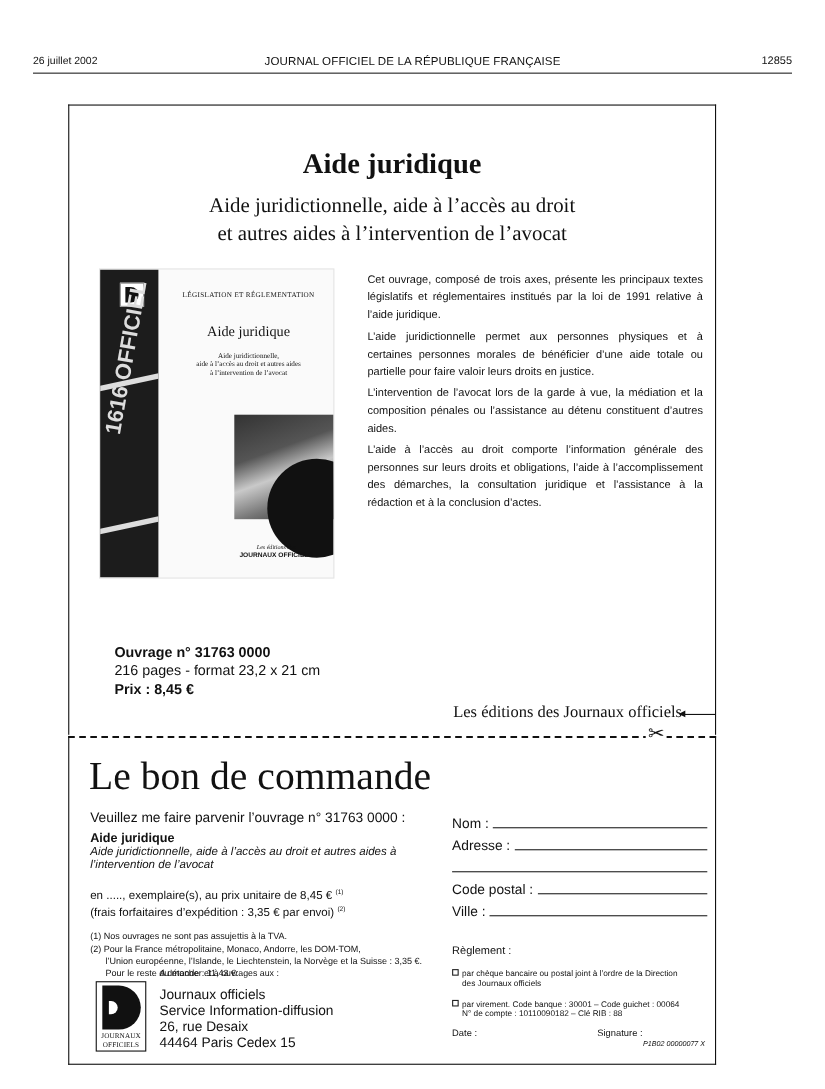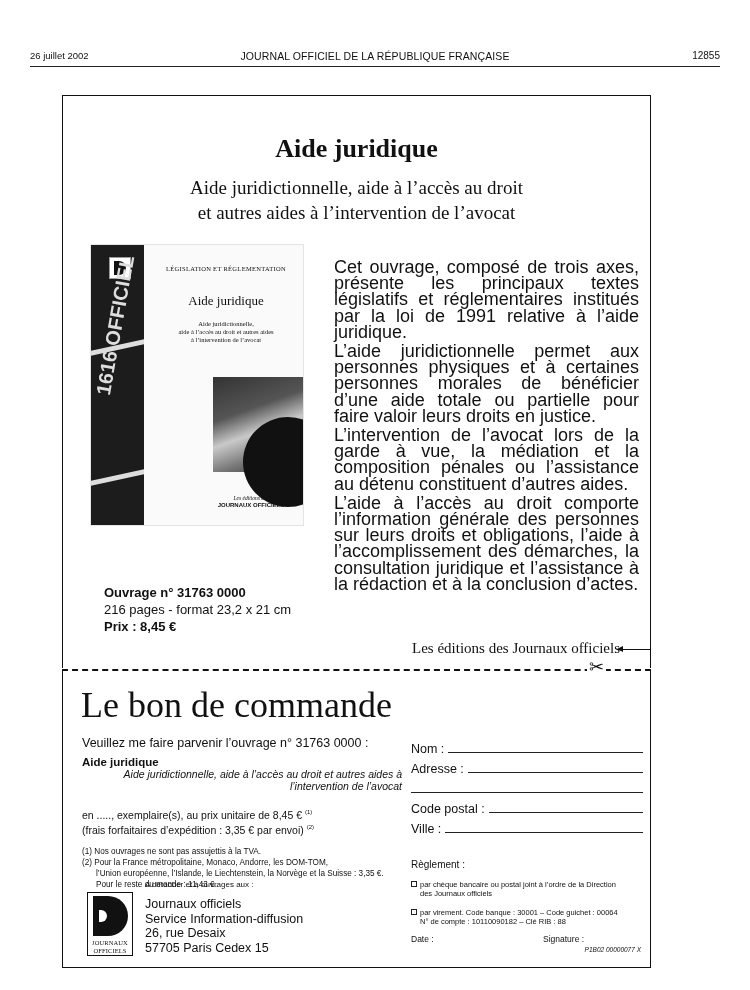--- a/index.html
+++ b/index.html
@@ -22,40 +22,40 @@
   .cover-logo::after { content: ""; position: absolute; left: 4px; top: 3px; width: 12px; height: 14px; background: #111; border-radius: 0 8px 8px 0; }
   .cover-spine-text { position: absolute; left: 2px; top: 148px; color: #ddd; font-family: "Liberation Sans", sans-serif; font-size: 20px; font-weight: bold; transform: rotate(-80deg); transform-origin: left top; white-space: nowrap; line-height: 20px; }
   .cover-series { position: absolute; left: 60px; top: 20px; width: 150px; text-align: center; font-family: "Liberation Serif", serif; font-size: 6.5px; letter-spacing: 0.3px; }
   .cover-title { position: absolute; left: 60px; top: 48px; width: 150px; text-align: center; font-family: "Liberation Serif", serif; font-size: 13px; }
   .cover-sub { position: absolute; left: 60px; top: 75px; width: 150px; text-align: center; font-family: "Liberation Serif", serif; font-size: 6.5px; line-height: 8px; }
   .cover-photo { position: absolute; left: 122px; top: 132px; width: 95px; height: 95px; background: linear-gradient(160deg, #333 0%, #555 35%, #c9c9c9 55%, #777 75%, #222 100%); }
   .cover-photo::after { content: ""; position: absolute; left: 30px; top: 40px; width: 90px; height: 90px; border-radius: 50%; background: #111; }
   .cover-publisher-small { position: absolute; left: 100px; top: 250px; width: 120px; text-align: center; font-family: "Liberation Serif", serif; font-style: italic; font-size: 5.5px; }
   .cover-publisher { position: absolute; left: 100px; top: 257px; width: 120px; text-align: center; font-family: "Liberation Sans", sans-serif; font-weight: bold; font-size: 6px; }
 
-  .ad-desc { position: absolute; left: 271px; top: 163px; width: 305px; font-size: 18px; line-height: 16.2px; text-align: justify; }
+  .ad-desc { position: absolute; left: 271px; top: 151px; width: 305px; font-size: 10px; line-height: 16.2px; text-align: justify; }
   .ad-desc p { margin-bottom: 3px; }
 
   .product { position: absolute; left: 41px; top: 488px; font-size: 13px; line-height: 17px; }
   .product .bold { font-weight: bold; }
 
   .publisher-line { position: absolute; right: 30px; top: 544px; font-family: "Liberation Serif", serif; font-size: 15px; }
   .arrow { position: absolute; right: 0; top: 553px; width: 32px; height: 1px; background: #111; }
   .arrow::before { content: ""; position: absolute; left: -1px; top: -3px; border-right: 6px solid #111; border-top: 3.5px solid transparent; border-bottom: 3.5px solid transparent; }
 
   .cut-line { position: absolute; left: 62px; top: 669px; width: 589px; border-top: 2px dashed #111; }
   .scissors { position: absolute; left: 587px; top: 657px; font-size: 18px; background: #fff; line-height: 20px; padding: 0 2px; }
 
   .order-box { position: absolute; left: 62px; top: 669px; width: 589px; height: 299px; border-left: 1.5px solid #111; border-right: 1.5px solid #111; border-bottom: 1.5px solid #111; padding-left: 18px; }
   .order-title { position: absolute; left: 18px; top: 15px; font-family: "Liberation Serif", serif; font-size: 36px; }
 
   .order-left { position: absolute; left: 19px; top: 67px; width: 320px; }
   .ol-request { font-size: 12.5px; }
   .ol-name { font-size: 11.5px; font-weight: bold; margin-top: 6px; }
-  .ol-sub { font-size: 10.5px; font-style: italic; line-height: 12px; text-align: right; }
+  .ol-sub { font-size: 10.5px; font-style: italic; line-height: 12px; }
   .ol-qty { font-size: 10.5px; margin-top: 14px; line-height: 12.5px; }
   .ol-qty sup { font-size: 6px; }
   .ol-notes { font-size: 8.2px; margin-top: 10px; line-height: 11px; }
   .ol-notes .indent { padding-left: 14px; }
 
   .return-block { position: absolute; left: 19px; top: 211px; width: 320px; height: 84px; }
   .jo-logo { position: absolute; left: 5px; top: 12px; width: 46px; height: 64px; border: 1px solid #111; }
   .jo-logo .d { position: absolute; left: 5px; top: 3px; width: 35px; height: 40px; background: #111; border-radius: 0 20px 20px 0; }
   .jo-logo .d-notch { position: absolute; left: 11px; top: 17px; width: 8px; height: 12px; background: #fff; border-radius: 0 6px 6px 0; }
   .jo-logo .lt { position: absolute; left: 0; width: 44px; text-align: center; font-family: "Liberation Serif", serif; font-size: 6.5px; letter-spacing: 0.1px; }
@@ -152,21 +152,21 @@
       <div class="d"></div>
       <div class="d-notch"></div>
       <div class="lt" style="top:46px">JOURNAUX</div>
       <div class="lt" style="top:54px">OFFICIELS</div>
     </div>
     <div class="ret-label">A détacher et à ouvrages aux :</div>
     <div class="ret-addr">
       <div>Journaux officiels</div>
       <div>Service Information-diffusion</div>
       <div>26, rue Desaix</div>
-      <div>57705 Paris Cedex 15</div>
+      <div>44464 Paris Cedex 15</div>
     </div>
   </div>
 
   <div class="order-right">
     <div class="field">
       <span>Nom :</span>
       <span class="line"></span>
     </div>
     <div class="field">
       <span>Adresse :</span>

